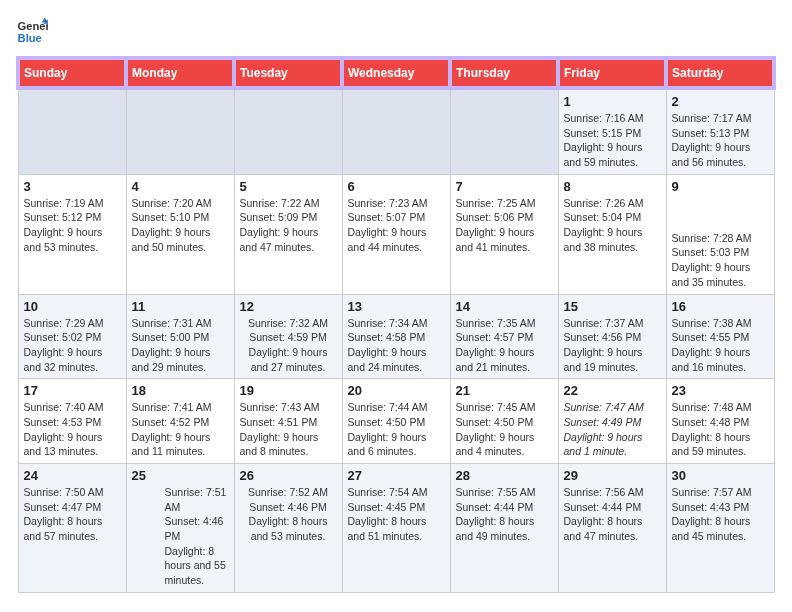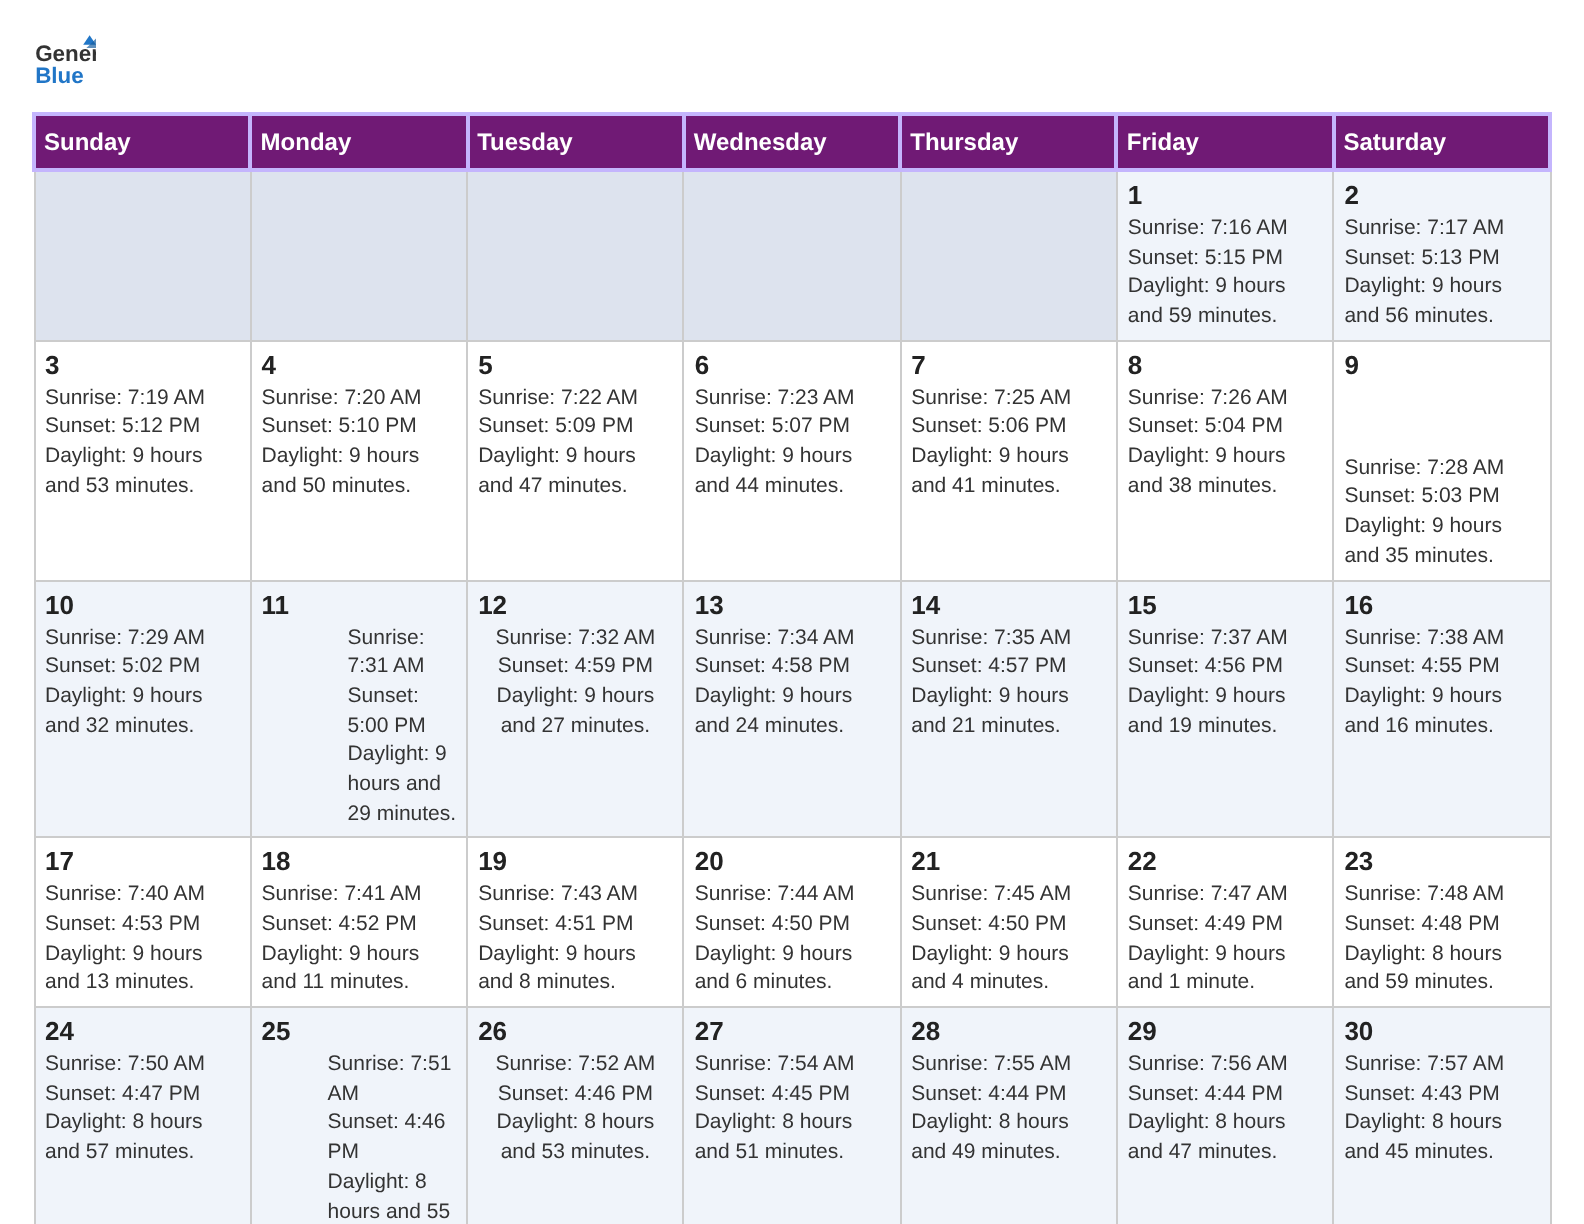--- a/index.html
+++ b/index.html
@@ -36,27 +36,27 @@
     .location {
       font-size: 14px;
       color: #555;
     }
     table {
       width: 100%;
       border-collapse: collapse;
       font-size: 11px;
     }
     thead tr th {
-      background-color: #701a75;
+      background-color: #ef4444;
       color: white;
       padding: 6px 4px;
       text-align: left;
       font-size: 12px;
       font-weight: bold;
-      border: 2px solid #c4b5fd;
+      border: 4px solid #c4b5fd;
     }
     tbody tr {
       vertical-align: top;
     }
     tbody tr:nth-child(odd) {
       background-color: #f0f4fa;
     }
     tbody tr:nth-child(even) {
       background-color: #ffffff;
     }
@@ -186,21 +186,21 @@
       </tr>
       <tr>
         <td>
           <span class="day-number">10</span>
           <div class="day-info" style="white-space: pre-line;">Sunrise: 7:29 AM
 Sunset: 5:02 PM
 Daylight: 9 hours and 32 minutes.</div>
         </td>
         <td>
           <span class="day-number">11</span>
-          <div class="day-info" style="white-space: pre-line; margin-left: 43px;">Sunrise: 7:31 AM
+          <div class="day-info" style="white-space: pre-line;">Sunrise: 7:31 AM
 Sunset: 5:00 PM
 Daylight: 9 hours and 29 minutes.</div>
         </td>
         <td>
           <span class="day-number">12</span>
           <div class="day-info" style="white-space: pre-line; text-align: center;">Sunrise: 7:32 AM
 Sunset: 4:59 PM
 Daylight: 9 hours and 27 minutes.</div>
         </td>
         <td>
@@ -254,21 +254,21 @@
 Daylight: 9 hours and 6 minutes.</div>
         </td>
         <td>
           <span class="day-number">21</span>
           <div class="day-info" style="white-space: pre-line;">Sunrise: 7:45 AM
 Sunset: 4:50 PM
 Daylight: 9 hours and 4 minutes.</div>
         </td>
         <td>
           <span class="day-number">22</span>
-          <div class="day-info" style="white-space: pre-line;">Sunrise: 7:47 AM
+          <div class="day-info" style="white-space: pre-line; font-style: italic;">Sunrise: 7:47 AM
 Sunset: 4:49 PM
 Daylight: 9 hours and 1 minute.</div>
         </td>
         <td>
           <span class="day-number">23</span>
           <div class="day-info" style="white-space: pre-line;">Sunrise: 7:48 AM
 Sunset: 4:48 PM
 Daylight: 8 hours and 59 minutes.</div>
         </td>
       </tr>

